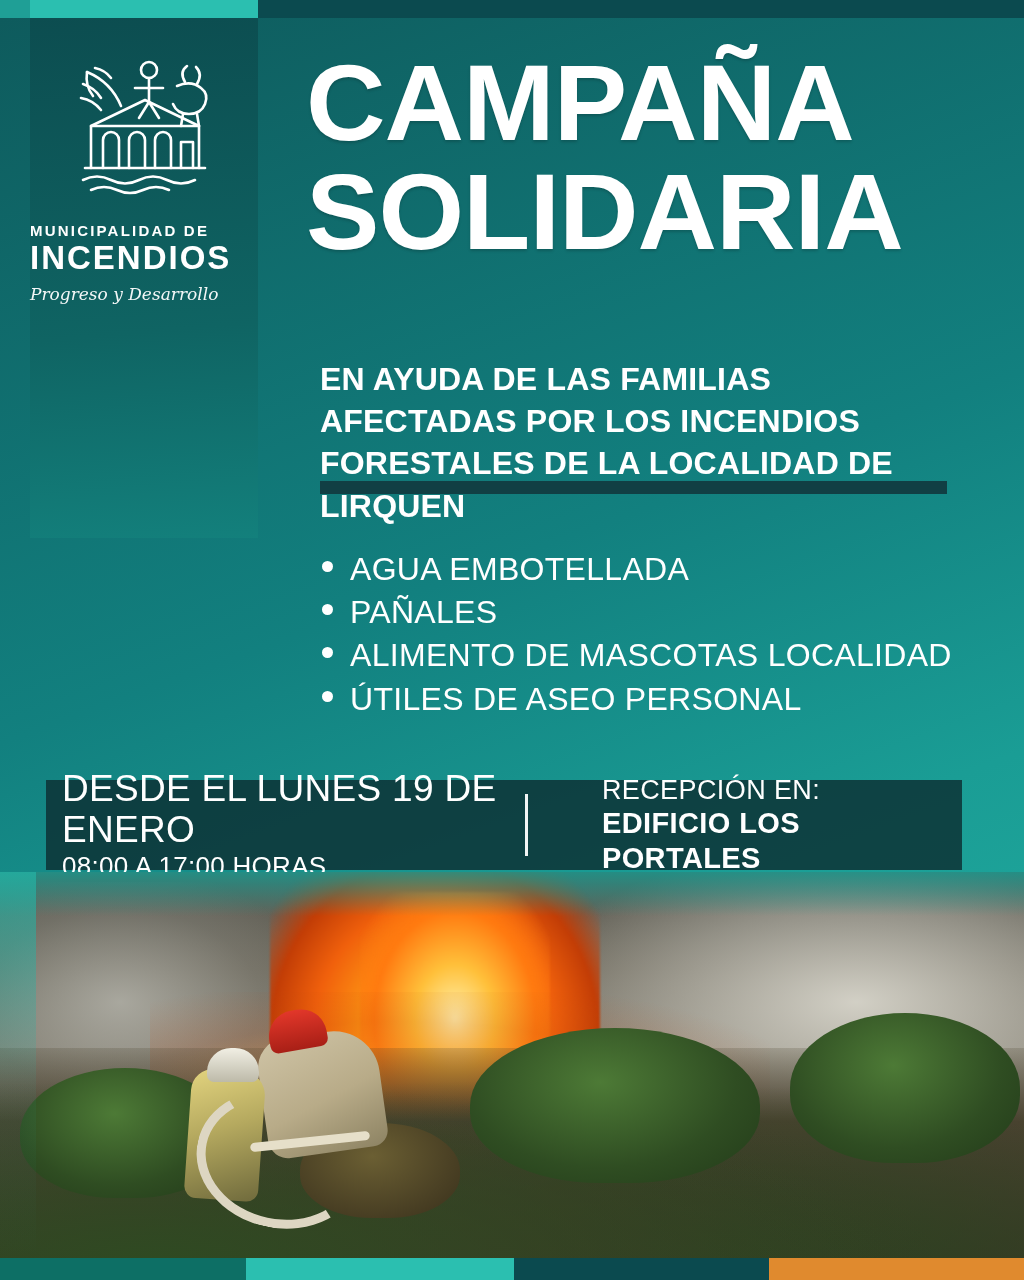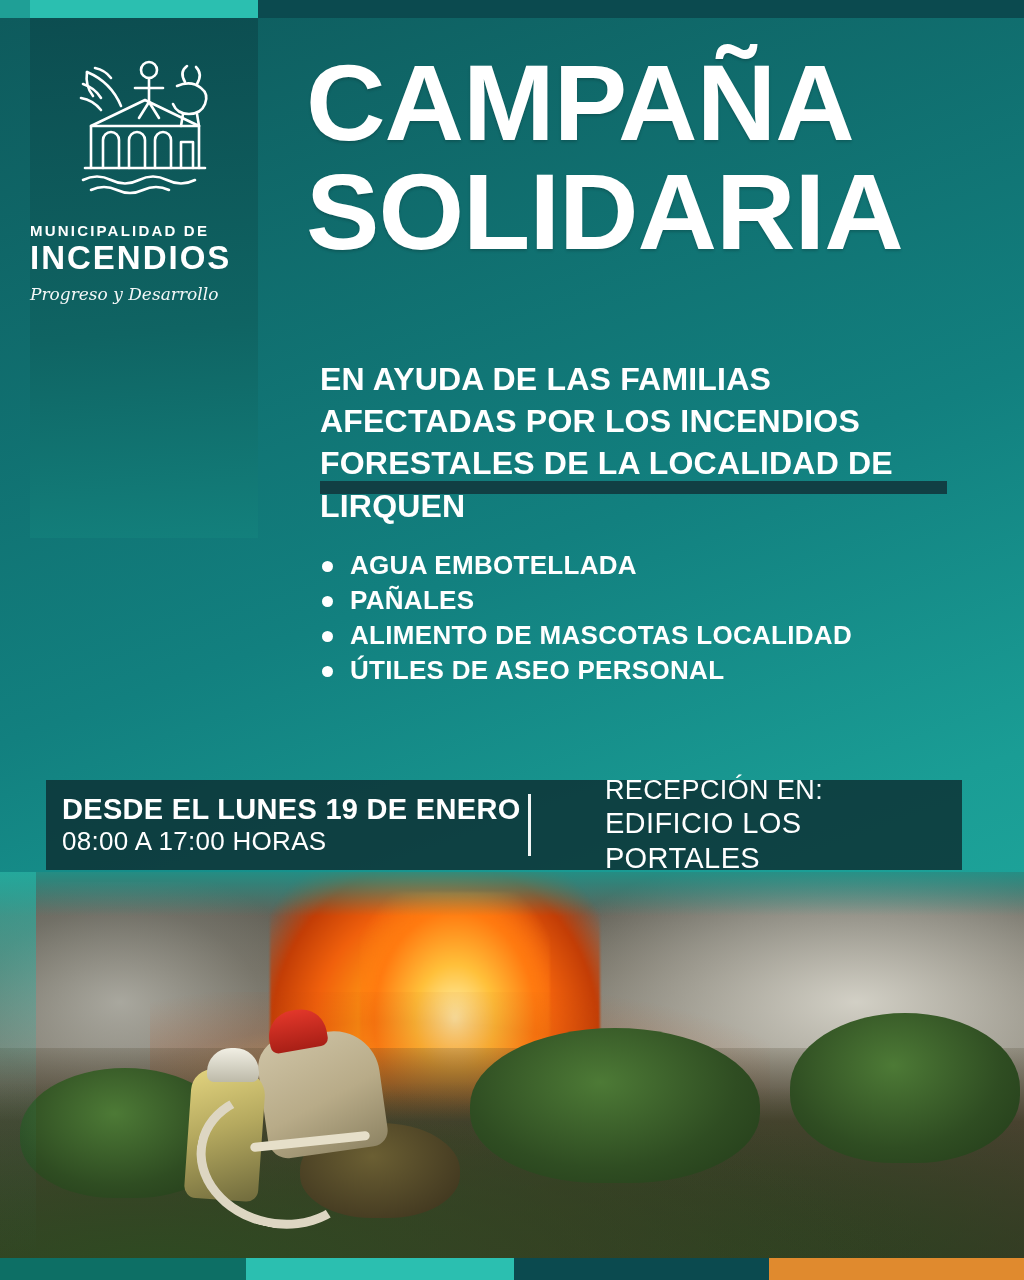--- a/index.html
+++ b/index.html
@@ -139,22 +139,22 @@
     top: 548px;
     width: 660px;
     color: #ffffff;
     list-style: none;
     margin: 0;
     padding: 0;
   }
   .bullets li {
     position: relative;
     padding-left: 30px;
-    font-weight: 700;
-    font-size: 26px;
+    font-weight: 400;
+    font-size: 32px;
     line-height: 1.35;
     letter-spacing: 0.3px;
   }
   .bullets li::before {
     content: "";
     position: absolute;
     left: 2px;
     top: 13px;
     width: 11px;
     height: 11px;
@@ -172,22 +172,22 @@
     background: rgba(12, 46, 50, 0.82);
     display: flex;
     align-items: center;
     color: #ffffff;
   }
   .info-left {
     padding-left: 16px;
     width: 470px;
   }
   .info-left .big {
-    font-weight: 700;
-    font-size: 29px;
+    font-weight: 400;
+    font-size: 37px;
     letter-spacing: 0.3px;
     line-height: 1.12;
   }
   .info-left .small {
     font-weight: 400;
     font-size: 26px;
     letter-spacing: 0.3px;
     line-height: 1.2;
   }
   .info-div {
@@ -200,21 +200,21 @@
     padding-left: 42px;
     margin-left: 32px;
   }
   .info-right .r1 {
     font-weight: 400;
     font-size: 27px;
     letter-spacing: 0.4px;
     line-height: 1.2;
   }
   .info-right .r2 {
-    font-weight: 400;
+    font-weight: 700;
     font-size: 29px;
     letter-spacing: 0.4px;
     line-height: 1.2;
   }
 
   
   .photo {
     position: absolute;
     left: 0;
     top: 872px;

